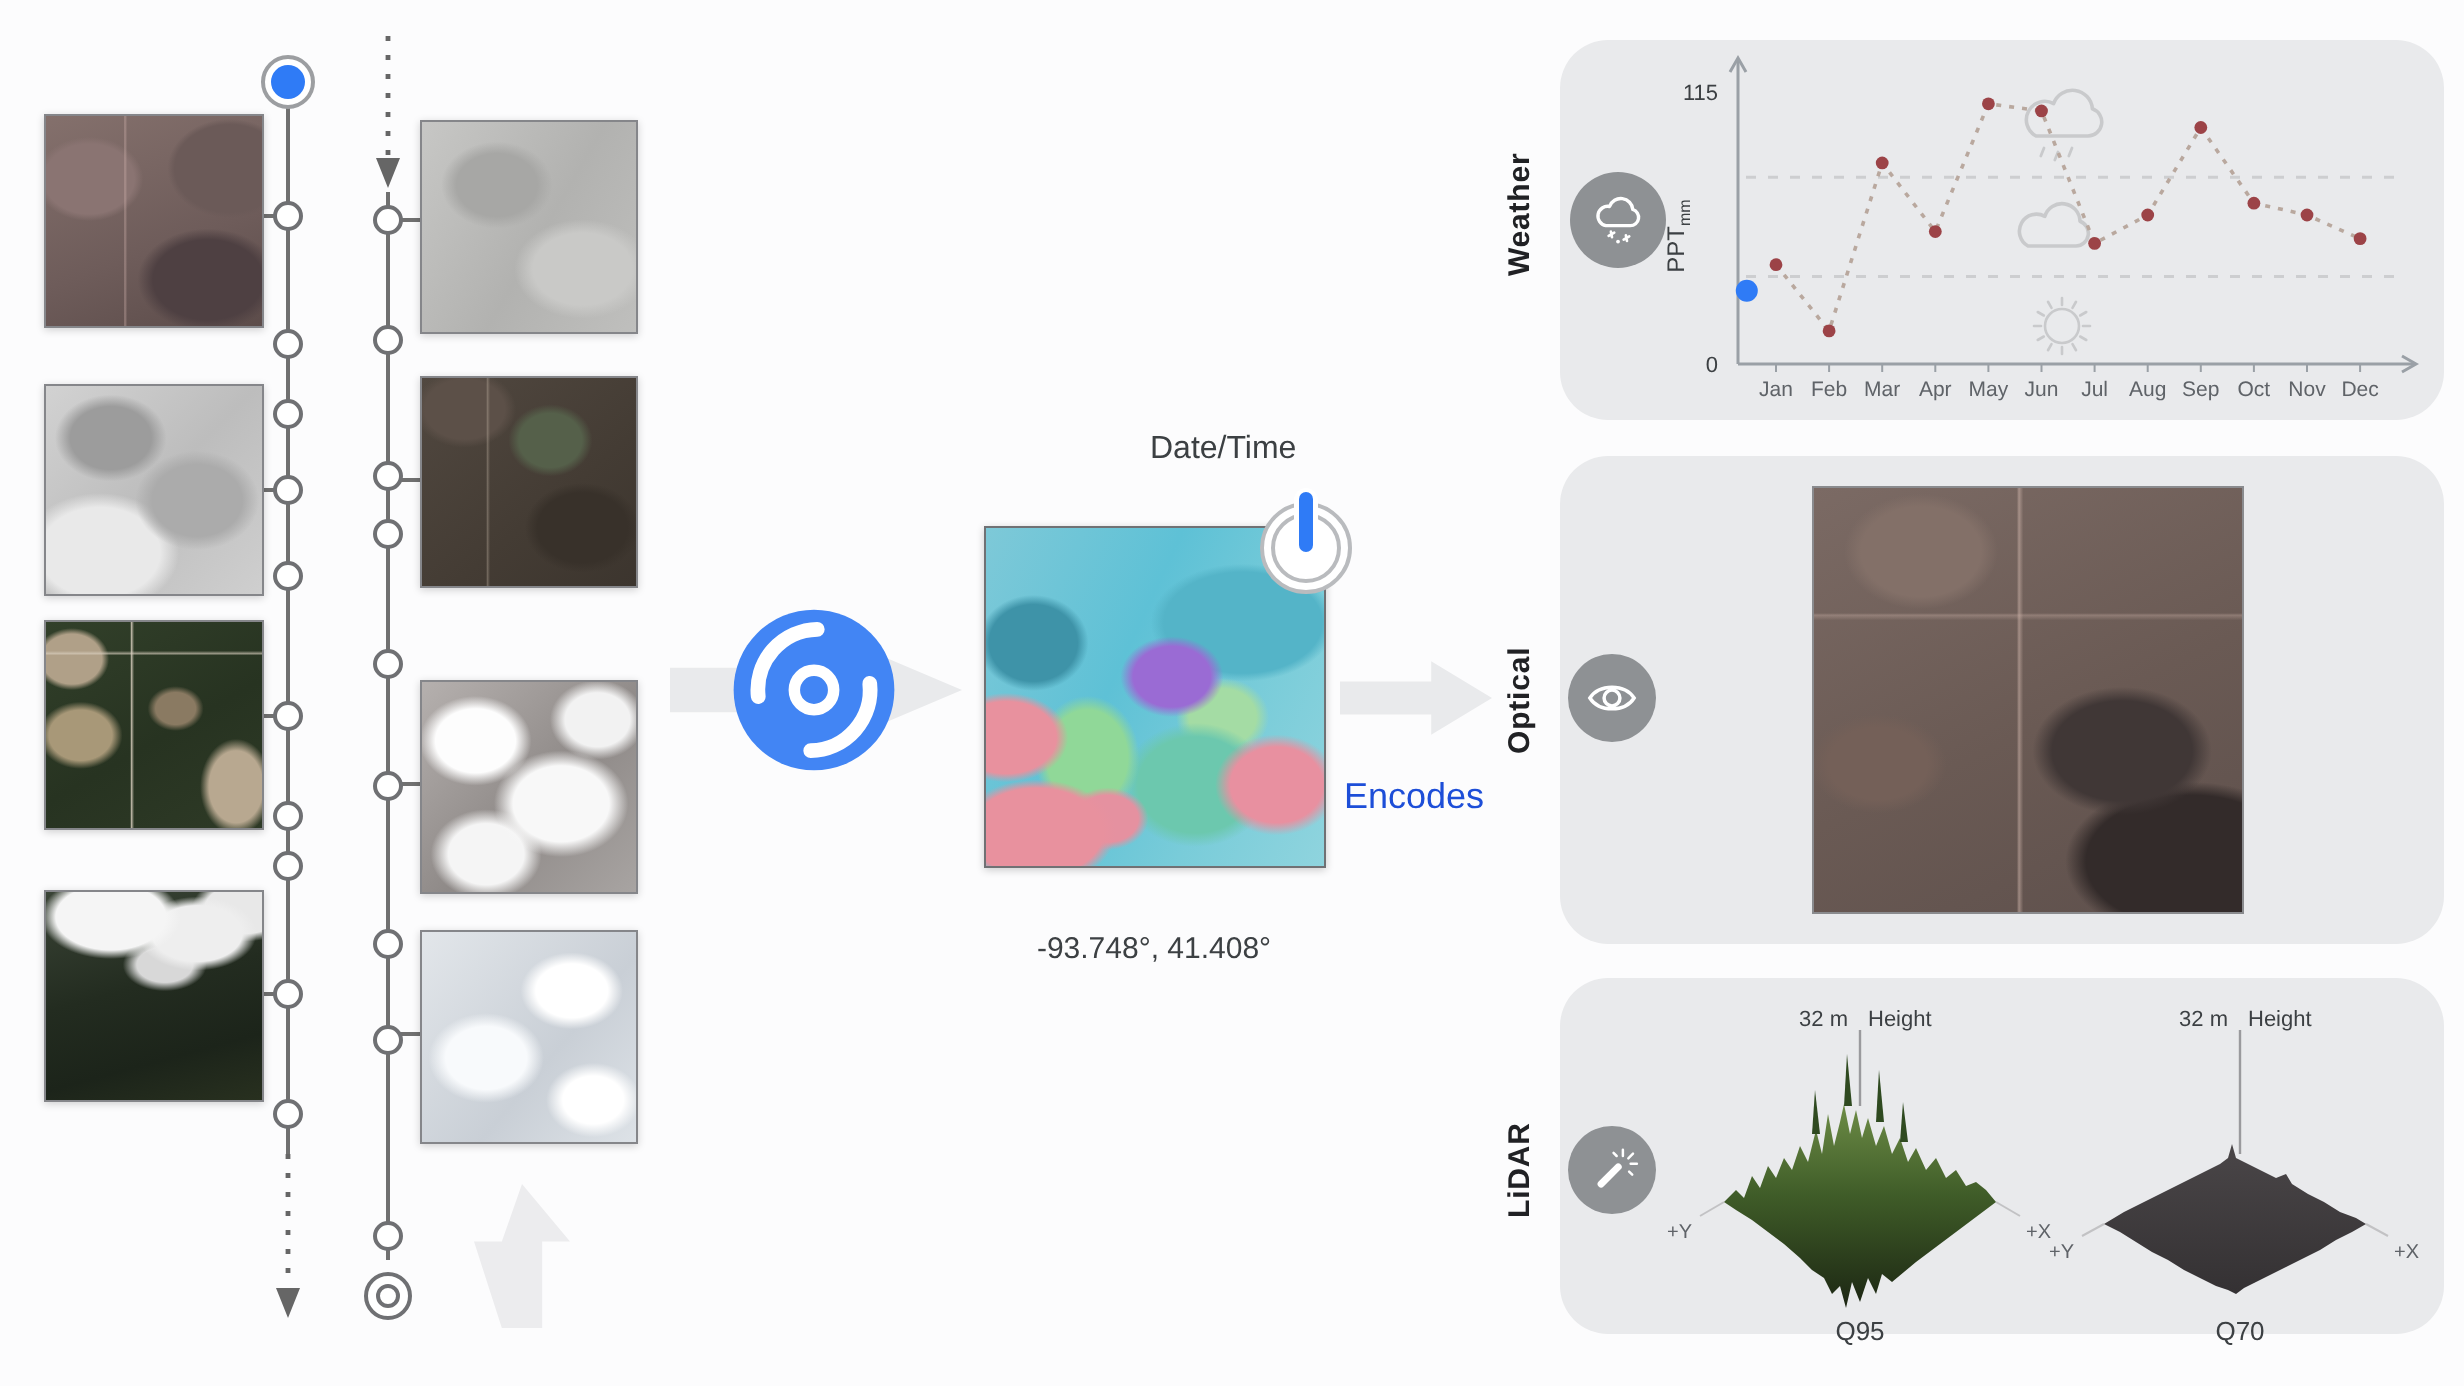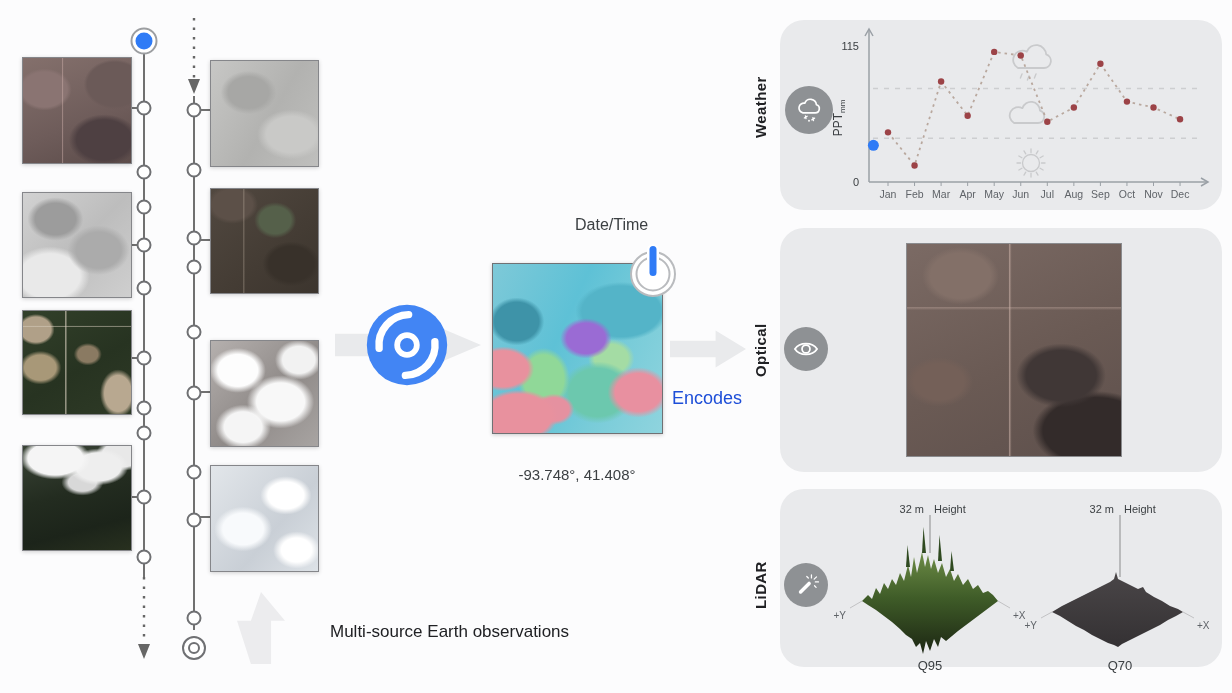--- a/index.html
+++ b/index.html
@@ -179,21 +179,20 @@
   <div class="small-lab" style="left:575px;top:216px;width:160px;">Date/Time</div>
   <svg class="abs" style="left:629px;top:241px;" width="48" height="58" viewBox="0 0 48 58">
     <circle cx="24" cy="33" r="22" fill="#fff" stroke="#b9bbbe" stroke-width="2"></circle>
     <circle cx="24" cy="33" r="16.5" fill="#fff" stroke="#b9bbbe" stroke-width="2"></circle>
     <rect x="18" y="3" width="12" height="34" rx="6" fill="#fff"></rect>
     <rect x="20.5" y="5" width="7" height="30" rx="3.5" fill="#2f7bf6"></rect>
   </svg>
 
   <div class="encodes">Encodes</div>
 
-  <div class="cap" style="left:330px;top:622px;">Multi-source Earth observations</div>
 
   <div class="vlabel" style="top:67px;height:80px;">Weather</div>
   <div class="vlabel" style="top:310px;height:80px;">Optical</div>
   <div class="vlabel" style="top:545px;height:80px;">LiDAR</div>
 
   <div class="panel" style="top:20px;height:190px;">
     <div class="icon-circle" style="left:5px;top:66px;width:48px;height:48px;">
       <svg width="30" height="30" viewBox="0 0 32 32">
         <path d="M9.5,19 h13 a4.4,4.4 0 0 0 1.4,-8.6 a6.4,6.4 0 0 0 -12.4,-1.6 A4.9,4.9 0 0 0 9.5,19 z" fill="none" stroke="#fff" stroke-width="1.8" stroke-linejoin="round"></path>
         <g stroke="#fff" stroke-width="1.4" stroke-linecap="round">

